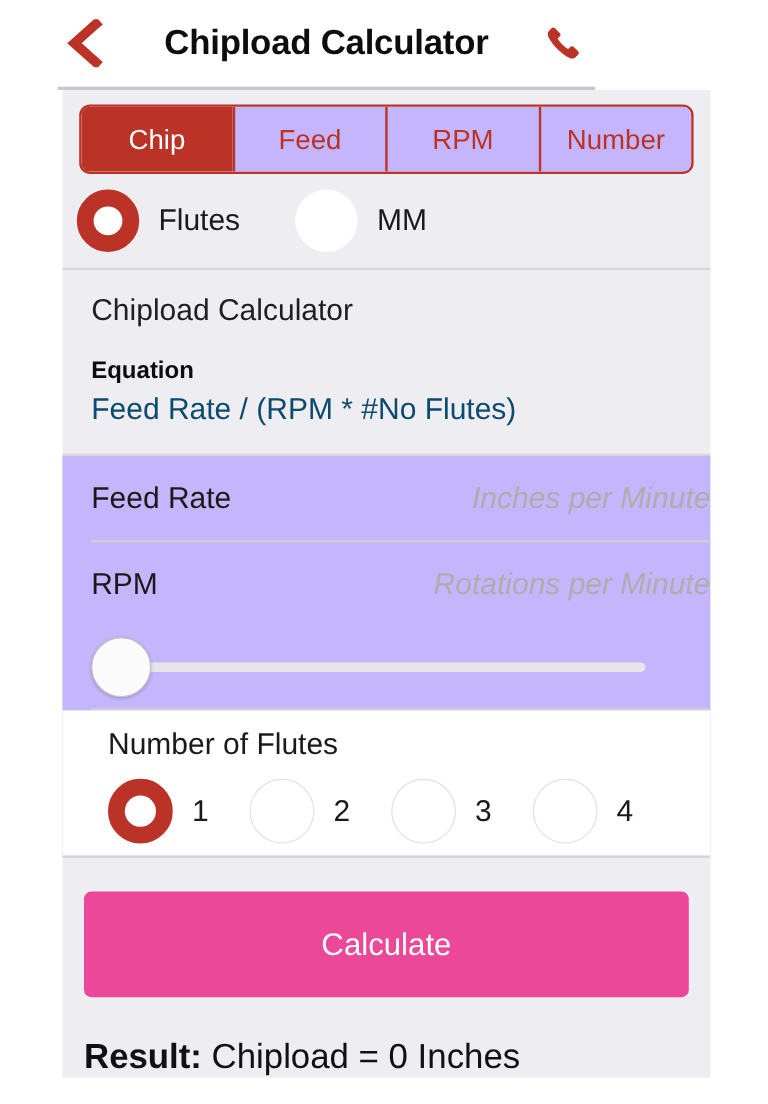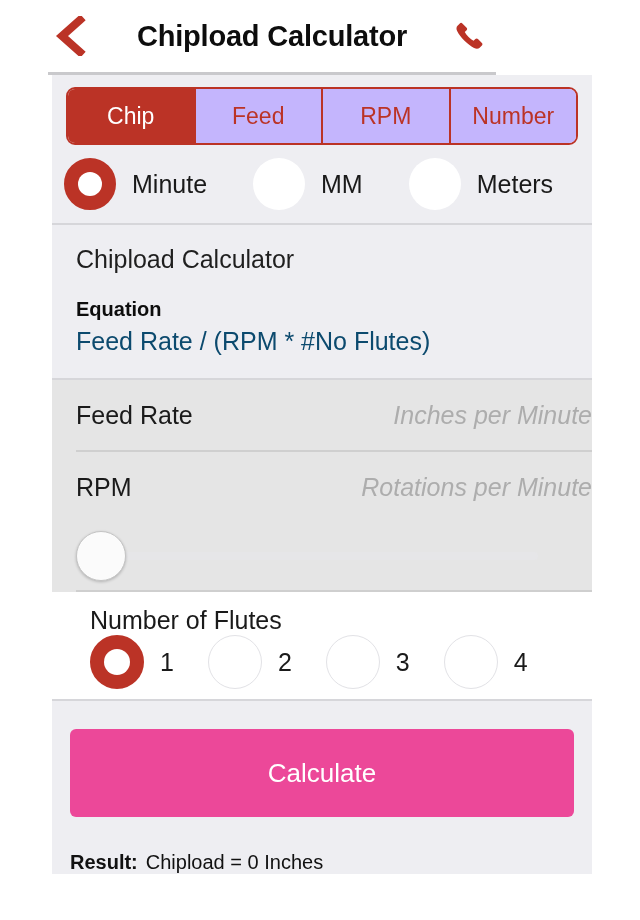--- a/index.html
+++ b/index.html
@@ -172,21 +172,21 @@
     font-weight: bold;
     color: #0d0d0d;
     margin-bottom: 6px;
   }
   .eq-formula {
     font-size: 25px;
     color: #0c4a6e;
   }
 
   
-  .form-area { background: #e5e5e5; }
+  .form-area { background: #c4b5fd; }
   .field-row {
     display: flex;
     align-items: center;
     justify-content: space-between;
     height: 70px;
     padding: 0 0 0 24px;
     box-sizing: border-box;
   }
   .field-label {
     font-size: 25px;
@@ -249,20 +249,21 @@
 
   
   .flutes-block {
     background: #ffffff;
     padding: 14px 0 10px 38px;
     box-sizing: border-box;
   }
   .flutes-title {
     font-size: 25px;
     color: #1a1a1a;
+    margin-bottom: 14px;
   }
   .flutes-row {
     display: flex;
     align-items: center;
   }
   .flute-opt {
     display: flex;
     align-items: center;
     cursor: pointer;
     margin-right: 34px;
@@ -307,21 +308,21 @@
     background: #ec4899;
     color: #ffffff;
     font-size: 26px;
     font-family: "Liberation Sans", sans-serif;
     border: none;
     border-radius: 6px;
     cursor: pointer;
   }
   .result-line {
     margin-top: 34px;
-    font-size: 20px;
+    font-size: 29px;
     color: #111111;
   }
   .result-label {
     font-weight: bold;
     margin-right: 8px;
   }
   .result-value { font-weight: normal; }
 </style>
 </head>
 <body>
@@ -350,32 +351,28 @@
         <div class="seg-item active">Chip</div>
         <div class="seg-item">Feed</div>
         <div class="seg-item">RPM</div>
         <div class="seg-item">Number</div>
       </div>
     </div>
 
     <div class="units-row">
       <div class="unit-opt">
         <span class="radio on"></span>
-        <span class="unit-label">Minute</span>
+        <span class="unit-label">Flutes</span>
       </div>
       <div class="unit-gap"></div>
       <div class="unit-opt">
         <span class="radio"></span>
         <span class="unit-label">MM</span>
       </div>
       <div class="unit-gap"></div>
-      <div class="unit-opt">
-        <span class="radio"></span>
-        <span class="unit-label">Meters</span>
-      </div>
     </div>
     <div class="sec-divider"></div>
 
     <div class="equation-block">
       <div class="eq-caption">Chipload Calculator</div>
       <div class="eq-heading">Equation</div>
       <div class="eq-formula">Feed Rate / (RPM * #No Flutes)</div>
     </div>
     <div class="sec-divider"></div>
 

